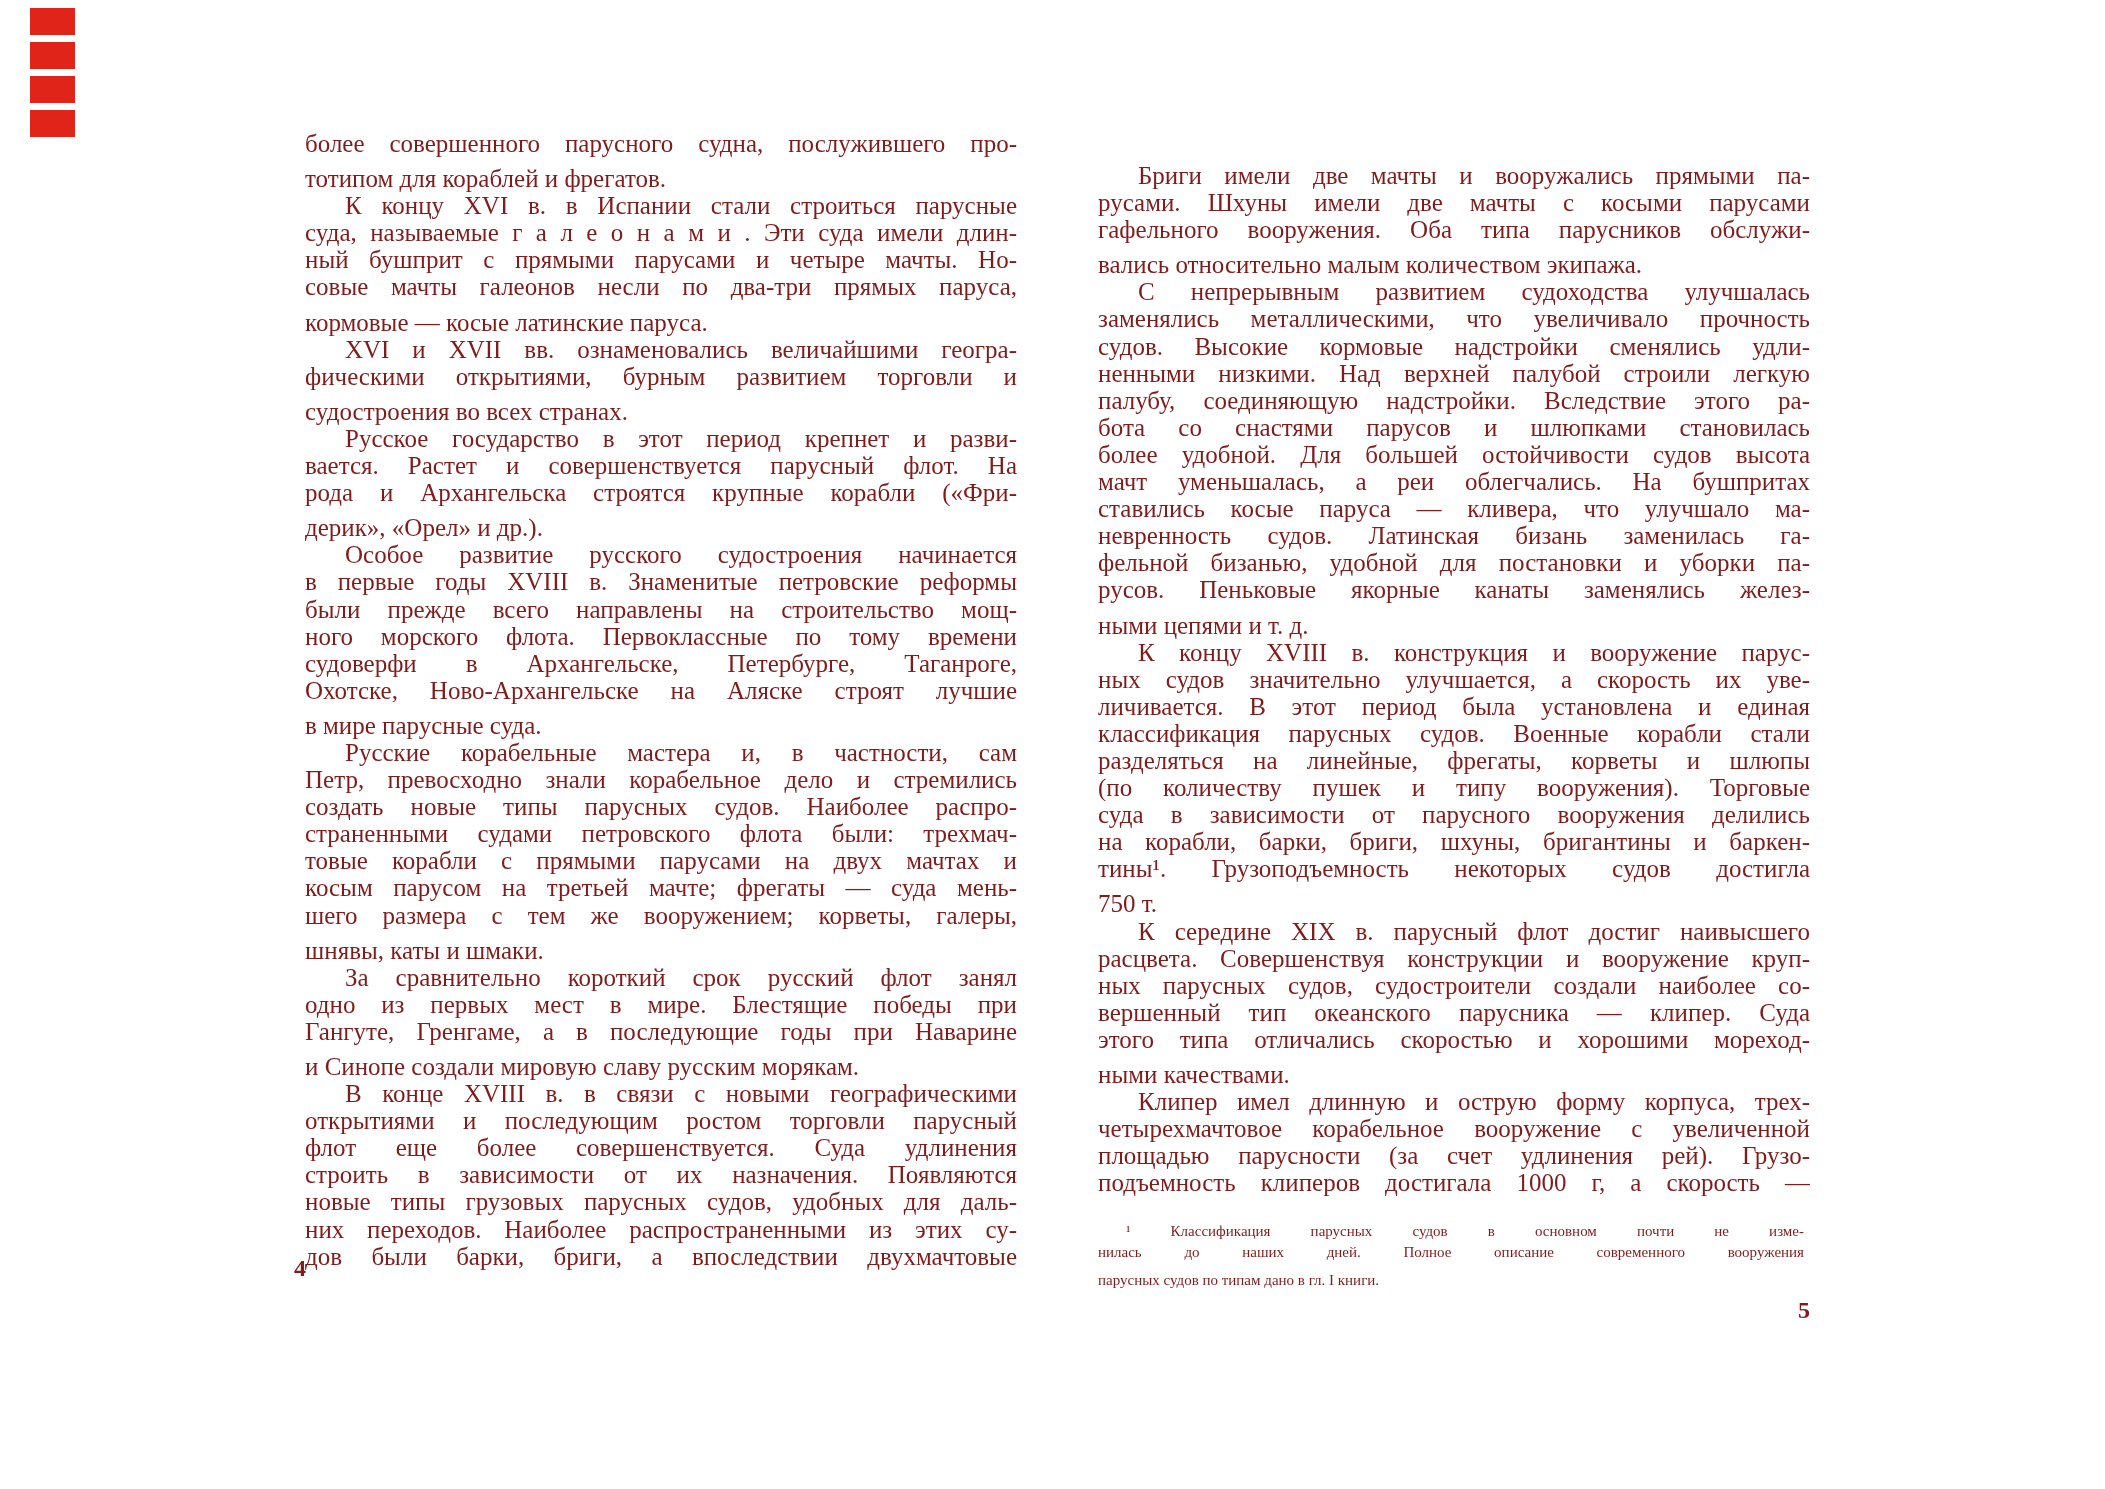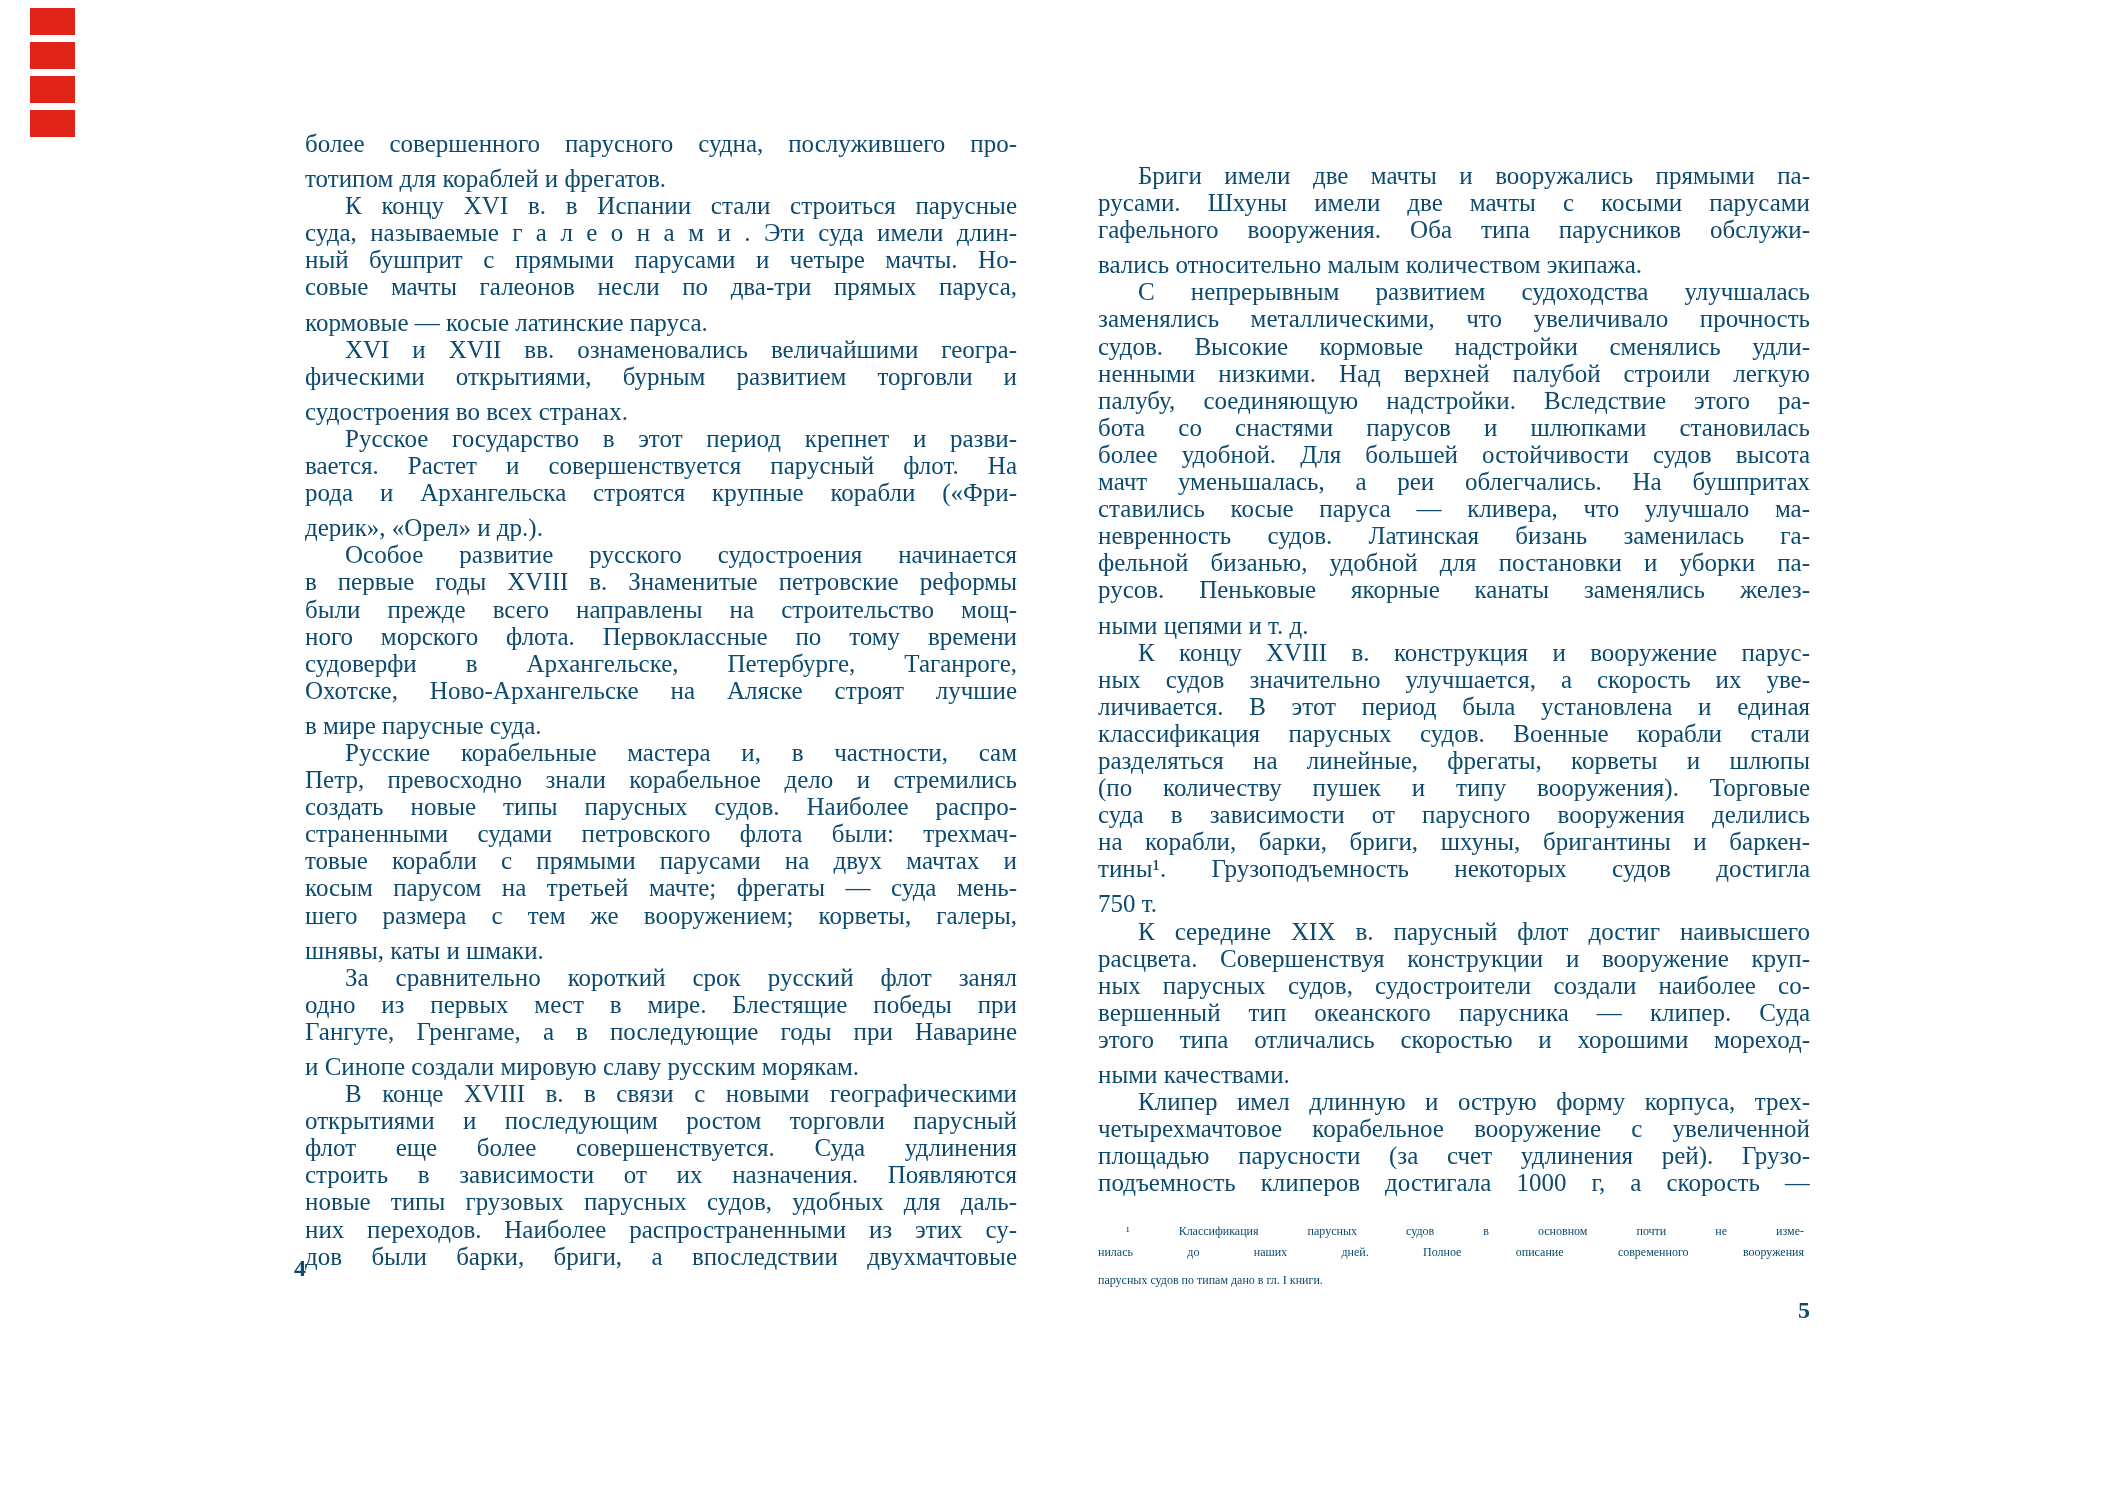--- a/index.html
+++ b/index.html
@@ -2,21 +2,21 @@
 <html><head>
 <meta charset="utf-8">
 <style>
   html, body { margin:0; padding:0; background:#ffffff; }
   .spread {
     position:relative;
     width:2105px;
     height:1489px;
     background:#ffffff;
     font-family:"Liberation Serif", "DejaVu Serif", serif;
-    color:#0c4a6e;
+    color:#7f1d1d;
     overflow:hidden;
   }
   .scan-marks {
     position:absolute;
     left:30px;
     top:8px;
     display:flex;
     flex-direction:column;
     gap:7px;
   }
@@ -36,21 +36,21 @@
     overflow:hidden;
     white-space:normal;
   }
   .line.indent { text-indent:40px; }
   .line.para-end { text-align-last:left;margin-top:8px; }
   .footnote {
     position:absolute;
     left:1098px;
     top:1221px;
     width:706px;
-    font-size:12px;
+    font-size:15px;
     line-height:20.6px;
   }
   .footnote .line { height:20.6px; }
   .footnote .line.indent { text-indent:28px; }
   .page-number {
     position:absolute;
     font-weight:bold;
     font-size:24px;
     line-height:24px;
   }

